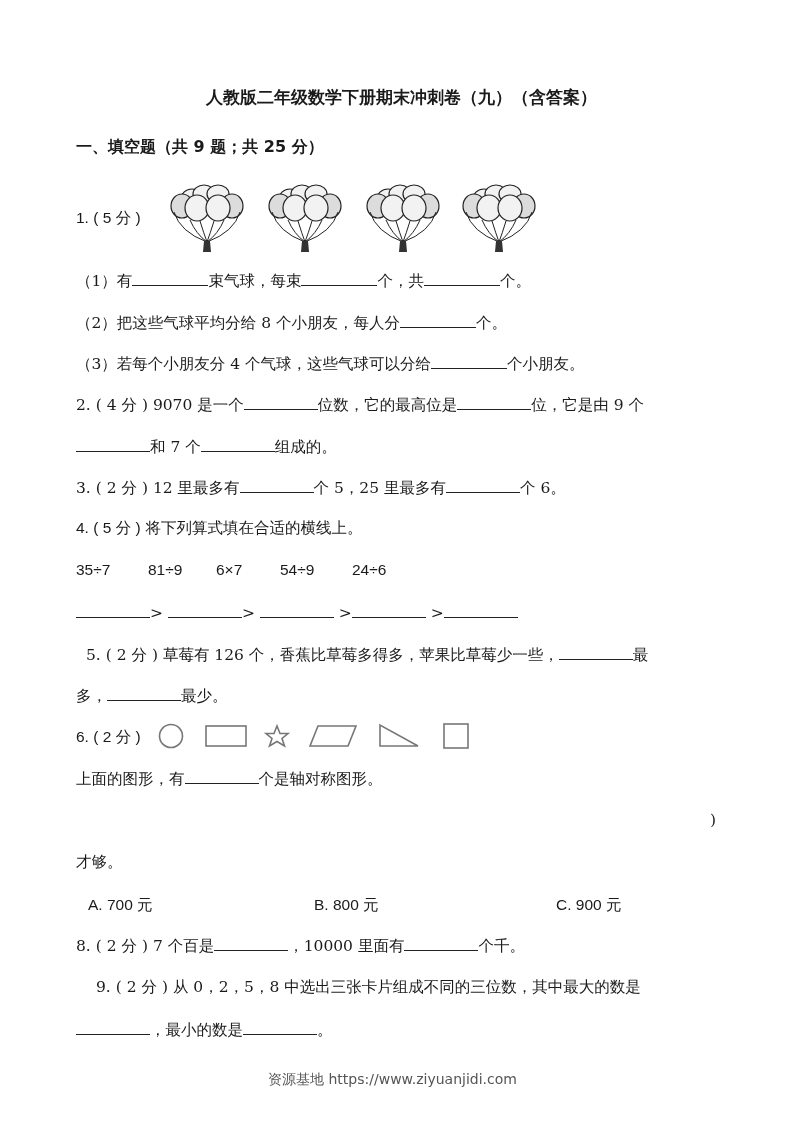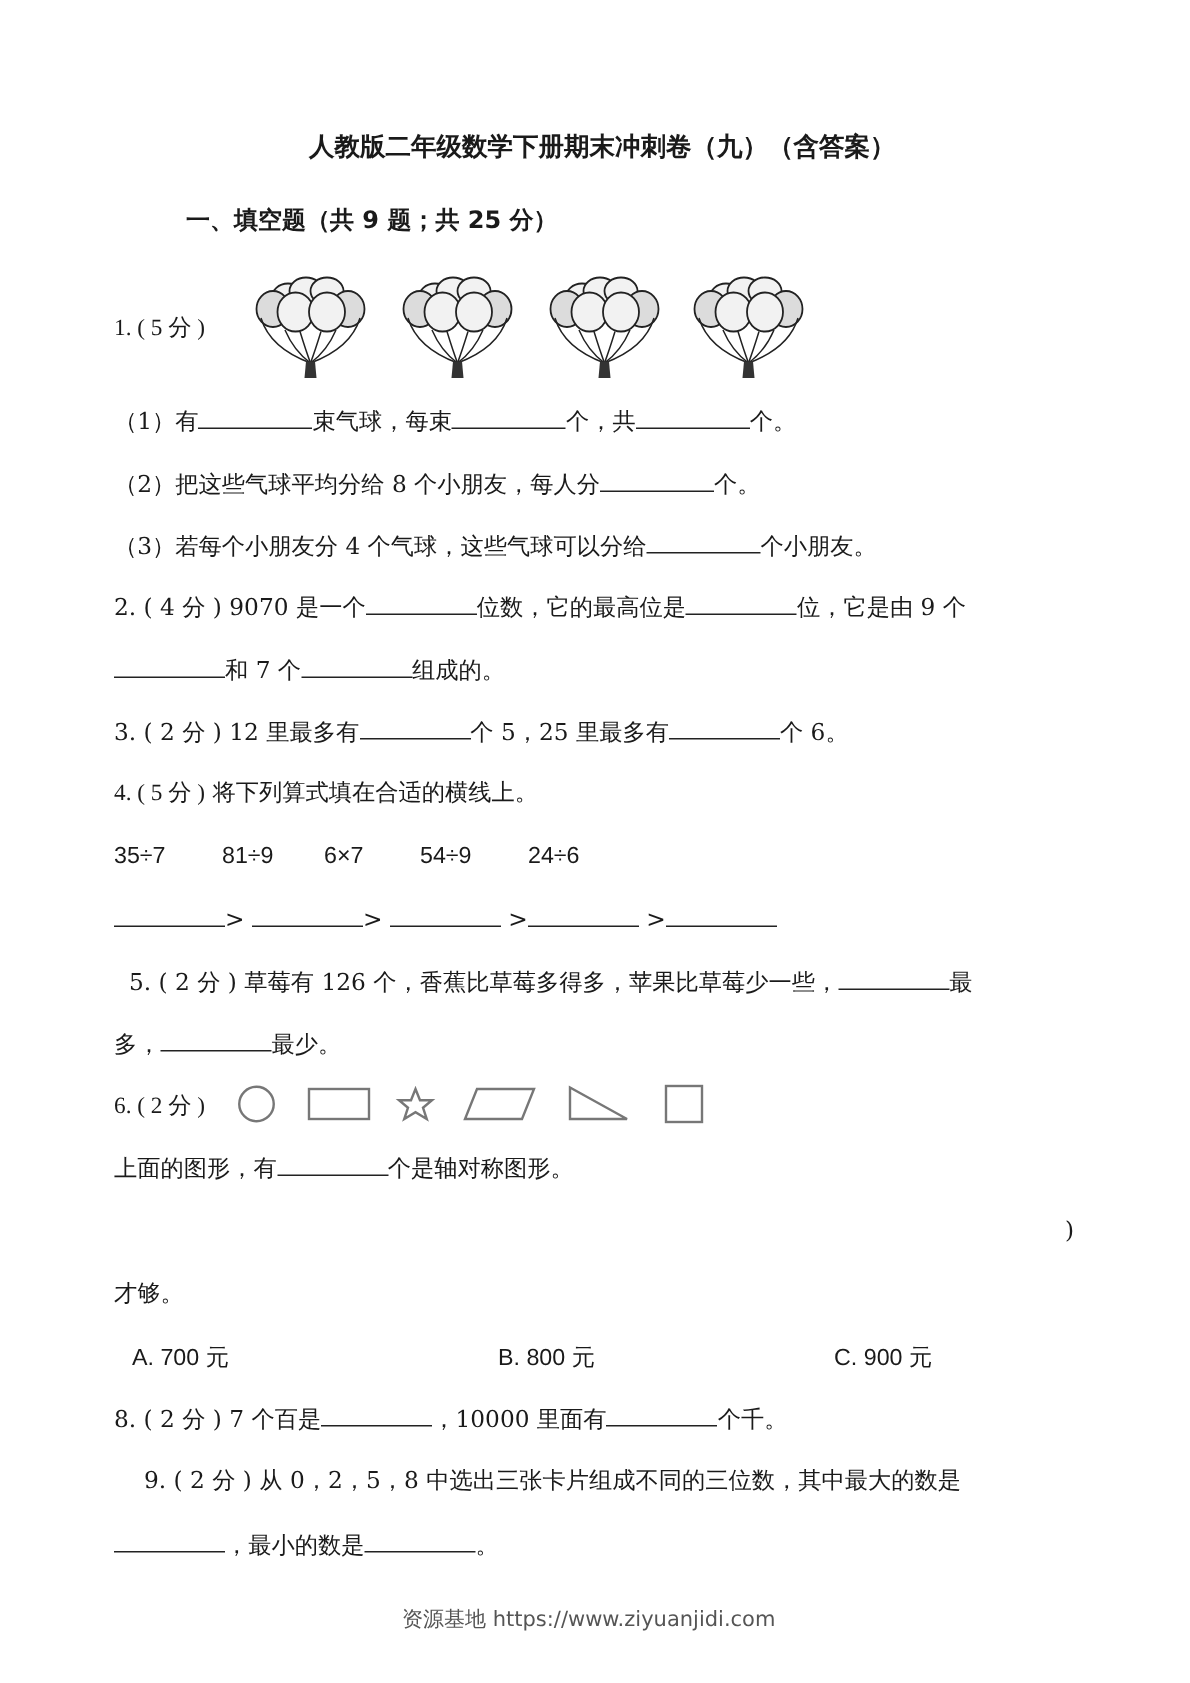--- a/index.html
+++ b/index.html
@@ -2,39 +2,39 @@
 <html><head>
 <meta charset="utf-8">
 <style>
   html,body{margin:0;padding:0;background:#ffffff;}
   body{width:793px;height:1122px;position:relative;overflow:hidden;
        font-family:"DejaVu Serif","Liberation Serif",serif;color:#1a1a1a;}
   .line{position:absolute;left:76px;font-size:15.5px;line-height:20px;white-space:nowrap;}
   .title{position:absolute;left:0;width:793px;top:86px;text-align:center;font-size:17px;font-weight:bold;
          font-family:"DejaVu Sans","Liberation Sans",sans-serif;padding-left:10px;box-sizing:border-box;}
   .section{font-weight:bold;font-size:16px;font-family:"DejaVu Sans","Liberation Sans",sans-serif;}
-  .qnum{font-family:Liberation Serif, serif;}
+  .qnum{font-family:Liberation Sans, sans-serif;}
   .blank{display:inline-block;border-bottom:1px solid #222;height:15px;vertical-align:baseline;}
   .b76{width:76px;}
   .b74{width:74px;}
   .exprs span{display:inline-block;font-family:"Liberation Sans",sans-serif;}
   .balloons{position:absolute;top:182px;left:170px;width:380px;height:72px;}
   .shapes{position:absolute;top:720px;left:158px;height:34px;width:320px;}
   .footer{position:absolute;top:1071px;left:0;width:785px;text-align:center;font-size:14px;color:#555;
           font-family:"DejaVu Sans","Liberation Sans",sans-serif;}
   .opt{position:absolute;top:895px;font-size:15.5px;font-family:"Liberation Sans",sans-serif;}
 </style>
 </head>
 <body>
 
 <div>
 
   <div class="title">人教版二年级数学下册期末冲刺卷（九）（含答案）</div>
 
-  <div class="line section" style="top:137px;margin-left:48px;">一、填空题（共 9 题；共 25 分）</div>
+  <div class="line section" style="top:137px;">一、填空题（共 9 题；共 25 分）</div>
 
   <div class="line" style="top:208px;">
     <span class="qnum">1. ( 5 分 )</span>
   </div>
 
   <div class="balloons">
     <svg width="380" height="72" viewBox="0 0 380 72">
       <defs>
         <g id="bunch">
           <g fill="#f2f2f2" stroke="#222" stroke-width="1.2">
@@ -123,21 +123,21 @@
     <span>上面的图形，有</span><span class="blank b74"></span><span>个是轴对称图形。</span>
   </div>
 
   <div class="line" style="top:810px;width:640px;">
     <span style="position:absolute;right:0;">)</span>
   </div>
   <div class="line" style="top:852px;">
     <span>才够。</span>
   </div>
   <div class="opt" style="left:88px;">A. 700 元</div>
-  <div class="opt" style="left:332px;">B. 800 元</div>
+  <div class="opt" style="left:314px;">B. 800 元</div>
   <div class="opt" style="left:556px;">C. 900 元</div>
 
   <div class="line" style="top:935px;">
     <span>8. ( 2 分 ) 7 个百是</span><span class="blank b74"></span><span>，10000 里面有</span><span class="blank b74"></span><span>个千。</span>
   </div>
 
   <div class="line" style="top:977px;margin-left:20px;">
     <span>9. ( 2 分 ) 从 0，2，5，8 中选出三张卡片组成不同的三位数，其中最大的数是</span>
   </div>
   <div class="line" style="top:1019px;">

